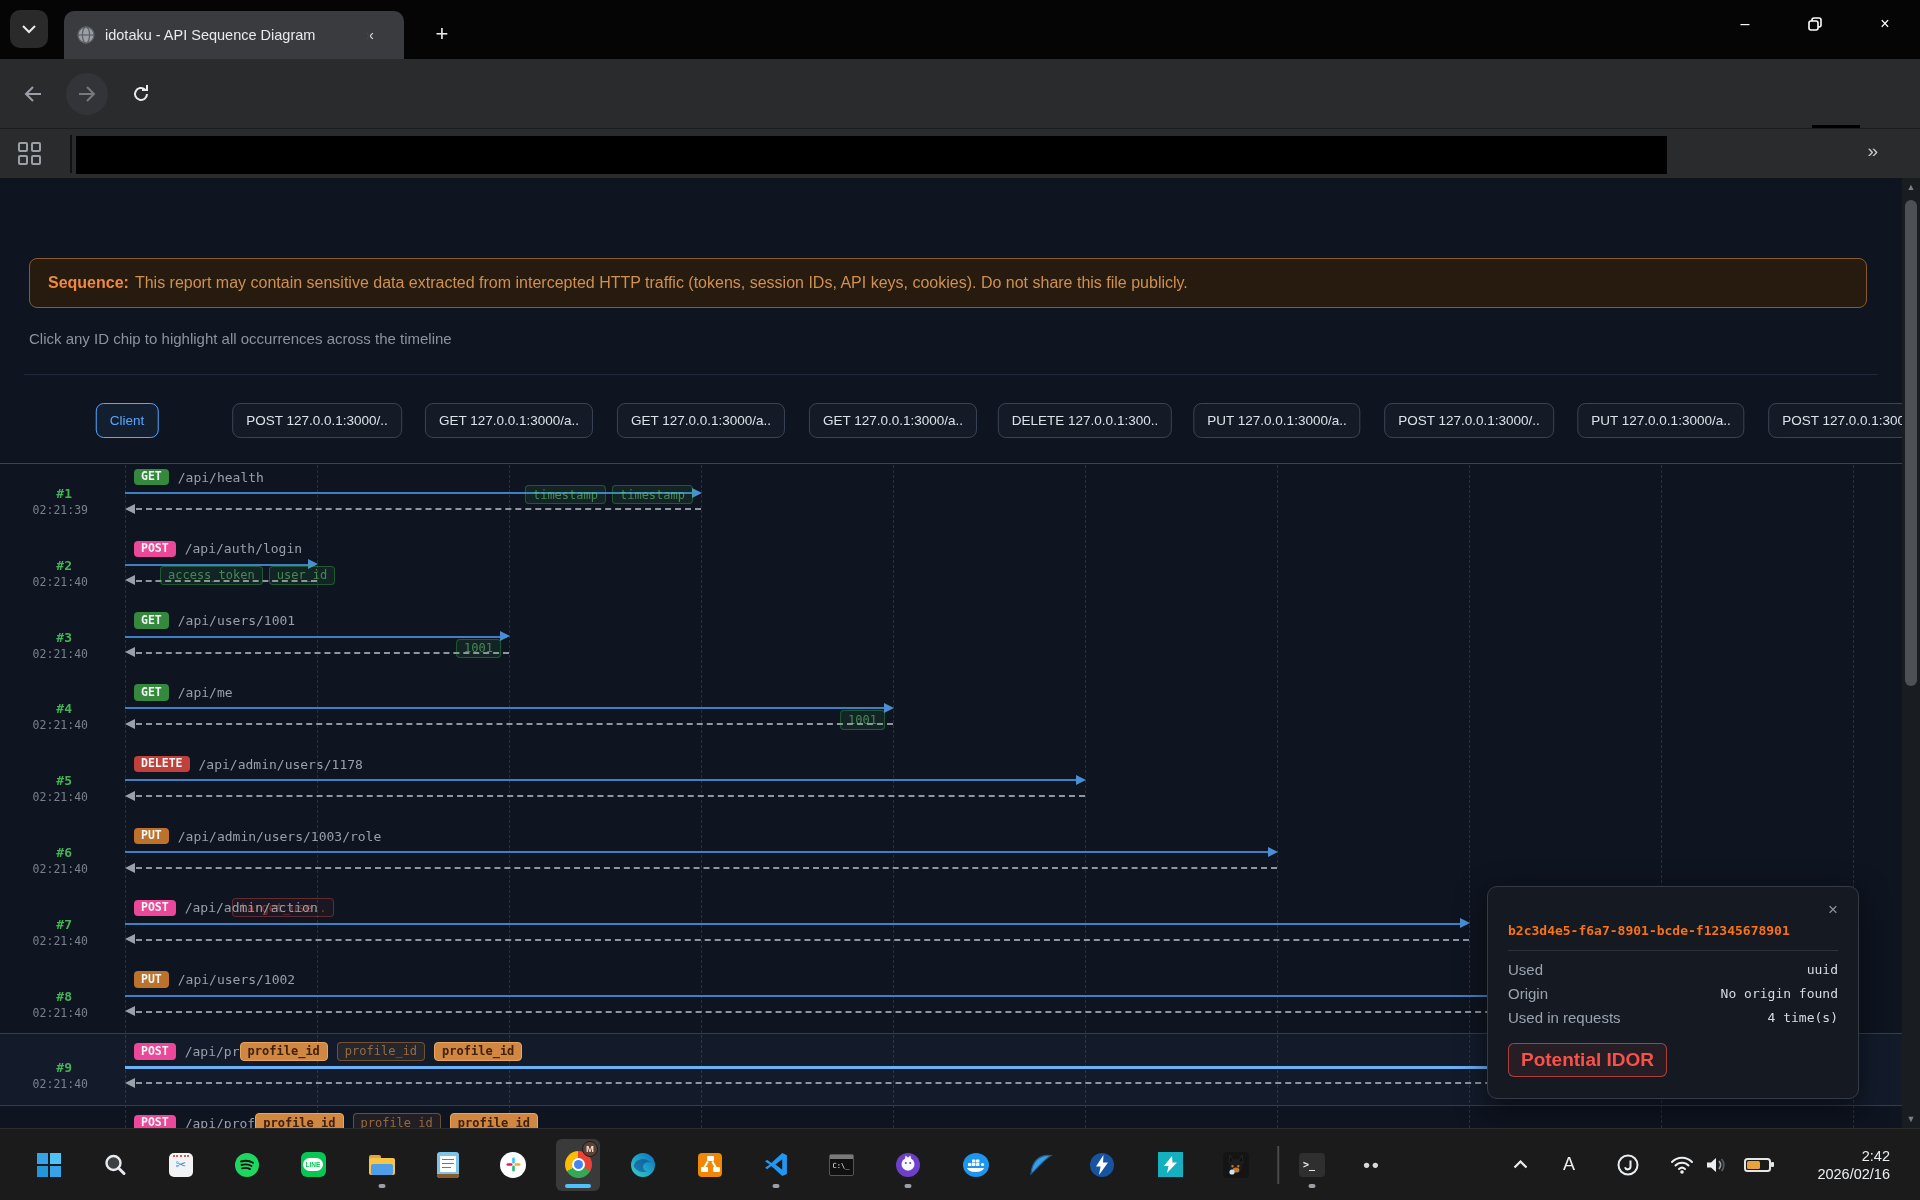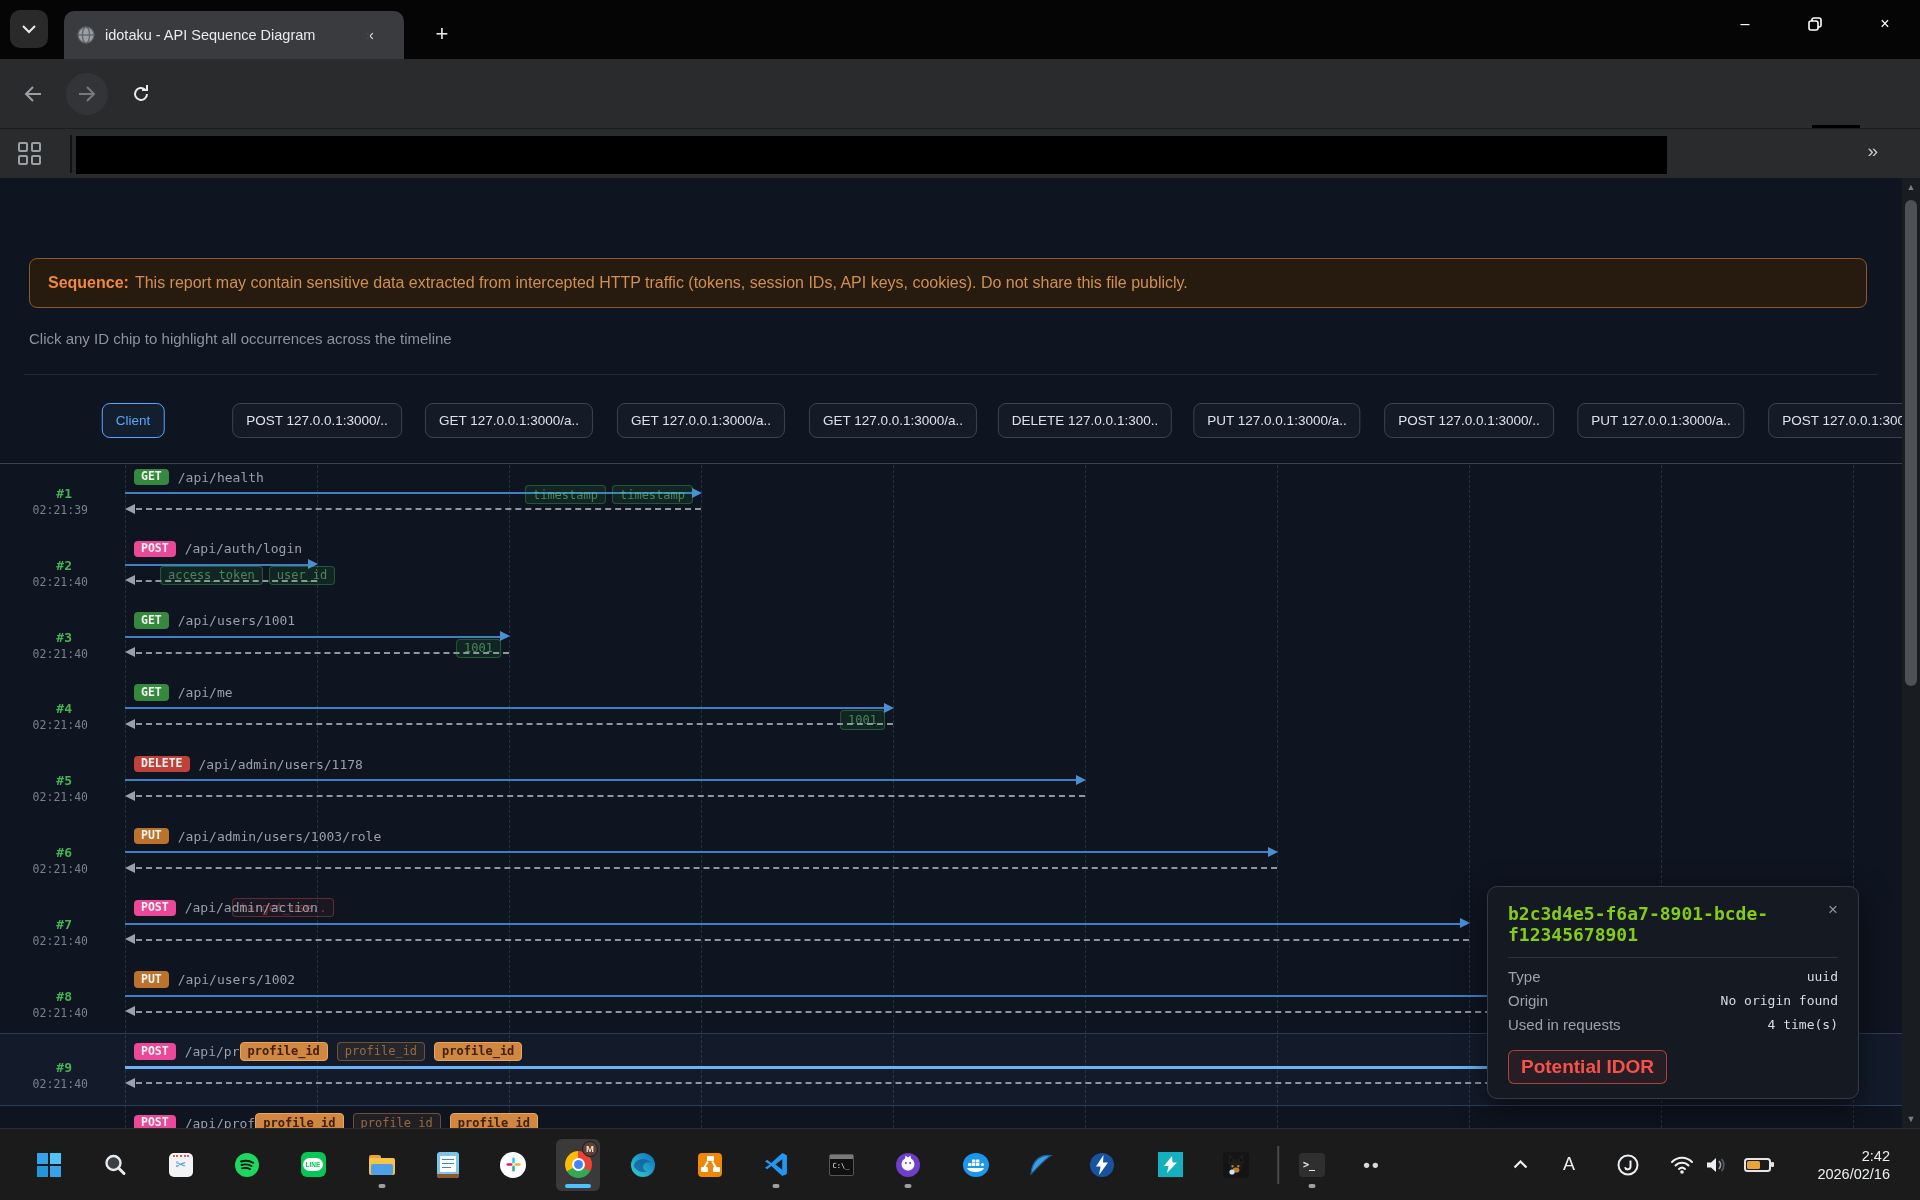--- a/index.html
+++ b/index.html
@@ -78,21 +78,21 @@
   .reshead{position:absolute;width:0;height:0;border-top:5.5px solid transparent;border-bottom:5.5px solid transparent;
     border-right:10px solid #9aa1aa;}
   .endchips{position:absolute;display:flex;gap:6px;transform:translateX(-100%);}
   .belowchips{position:absolute;display:flex;gap:6px;}
   .hlband{position:absolute;left:0;width:1902px;background:rgba(110,168,254,.05);
     border-top:1px solid #2c3e5a;border-bottom:1px solid #2c3e5a;}
 
   
   #popup{position:absolute;left:1487px;top:708px;width:372px;height:213px;background:#151a22;border:1px solid #343b45;
     border-radius:10px;box-shadow:0 10px 30px rgba(0,0,0,.55);z-index:50;padding:16px 20px;}
-  #popup .uuid{font-family:"DejaVu Sans Mono",monospace;font-weight:bold;font-size:18px;color:#84cc16;}
+  #popup .uuid{font-family:"DejaVu Sans Mono",monospace;font-weight:bold;font-size:13px;color:#f97316;margin-top:20px;}
   #popup .close{position:absolute;right:14px;top:12px;color:#8b949e;font-size:17px;width:22px;height:22px;
     display:flex;align-items:center;justify-content:center;}
   #popup hr{border:none;border-top:1px solid #2d333b;margin:12px 0 10px;}
   .prow{display:flex;justify-content:space-between;align-items:center;margin:7px 0;}
   .prow .pl{color:#9aa3ad;font-size:15px;}
   .prow .pv{font-family:"DejaVu Sans Mono",monospace;font-size:13px;color:#d5dbe1;}
   #idorbadge{display:inline-block;margin-top:10px;font-size:19px;font-weight:bold;color:#f85149;
     border:1px solid rgba(248,81,73,.65);background:rgba(248,81,73,.08);border-radius:6px;padding:5px 12px;}
 
   
@@ -220,21 +220,21 @@
 
   <div id="content">
     <div id="warnbox">
       <span><b>Sequence:</b><span>This report may contain sensitive data extracted from intercepted HTTP traffic (tokens, session IDs, API keys, cookies). Do not share this file publicly.</span></span>
     </div>
     <div id="hint">Click any ID chip to highlight all occurrences across the timeline</div>
     <div class="hr1"></div>
     <div class="hr2"></div>
     <div id="timeline">
         <div class="lifeline" style="left:125px"></div>
-        <div class="actor client" style="left:133px">Client</div>
+        <div class="actor client" style="left:127px">Client</div>
         <div class="lifeline" style="left:317px"></div>
         <div class="actor " style="left:317px">POST 127.0.0.1:3000/..</div>
         <div class="lifeline" style="left:509px"></div>
         <div class="actor " style="left:509px">GET 127.0.0.1:3000/a..</div>
         <div class="lifeline" style="left:701px"></div>
         <div class="actor " style="left:701px">GET 127.0.0.1:3000/a..</div>
         <div class="lifeline" style="left:893px"></div>
         <div class="actor " style="left:893px">GET 127.0.0.1:3000/a..</div>
         <div class="lifeline" style="left:1085px"></div>
         <div class="actor " style="left:1085px">DELETE 127.0.0.1:300..</div>
@@ -362,21 +362,21 @@
           <span class="chip ghost-orange">profile_id</span>
           <span class="chip solid-orange">profile_id</span>
         </div>
       </div>
 
     <div id="popup">
       <div class="uuid">b2c3d4e5-f6a7-8901-bcde-f12345678901</div>
       <div class="close">×</div>
       <hr>
       <div class="prow">
-        <span class="pl">Type</span>
+        <span class="pl">Used</span>
         <span class="pv">uuid</span>
       </div>
       <div class="prow">
         <span class="pl">Origin</span>
         <span class="pv">No origin found</span>
       </div>
       <div class="prow">
         <span class="pl">Used in requests</span>
         <span class="pv">4 time(s)</span>
       </div>

